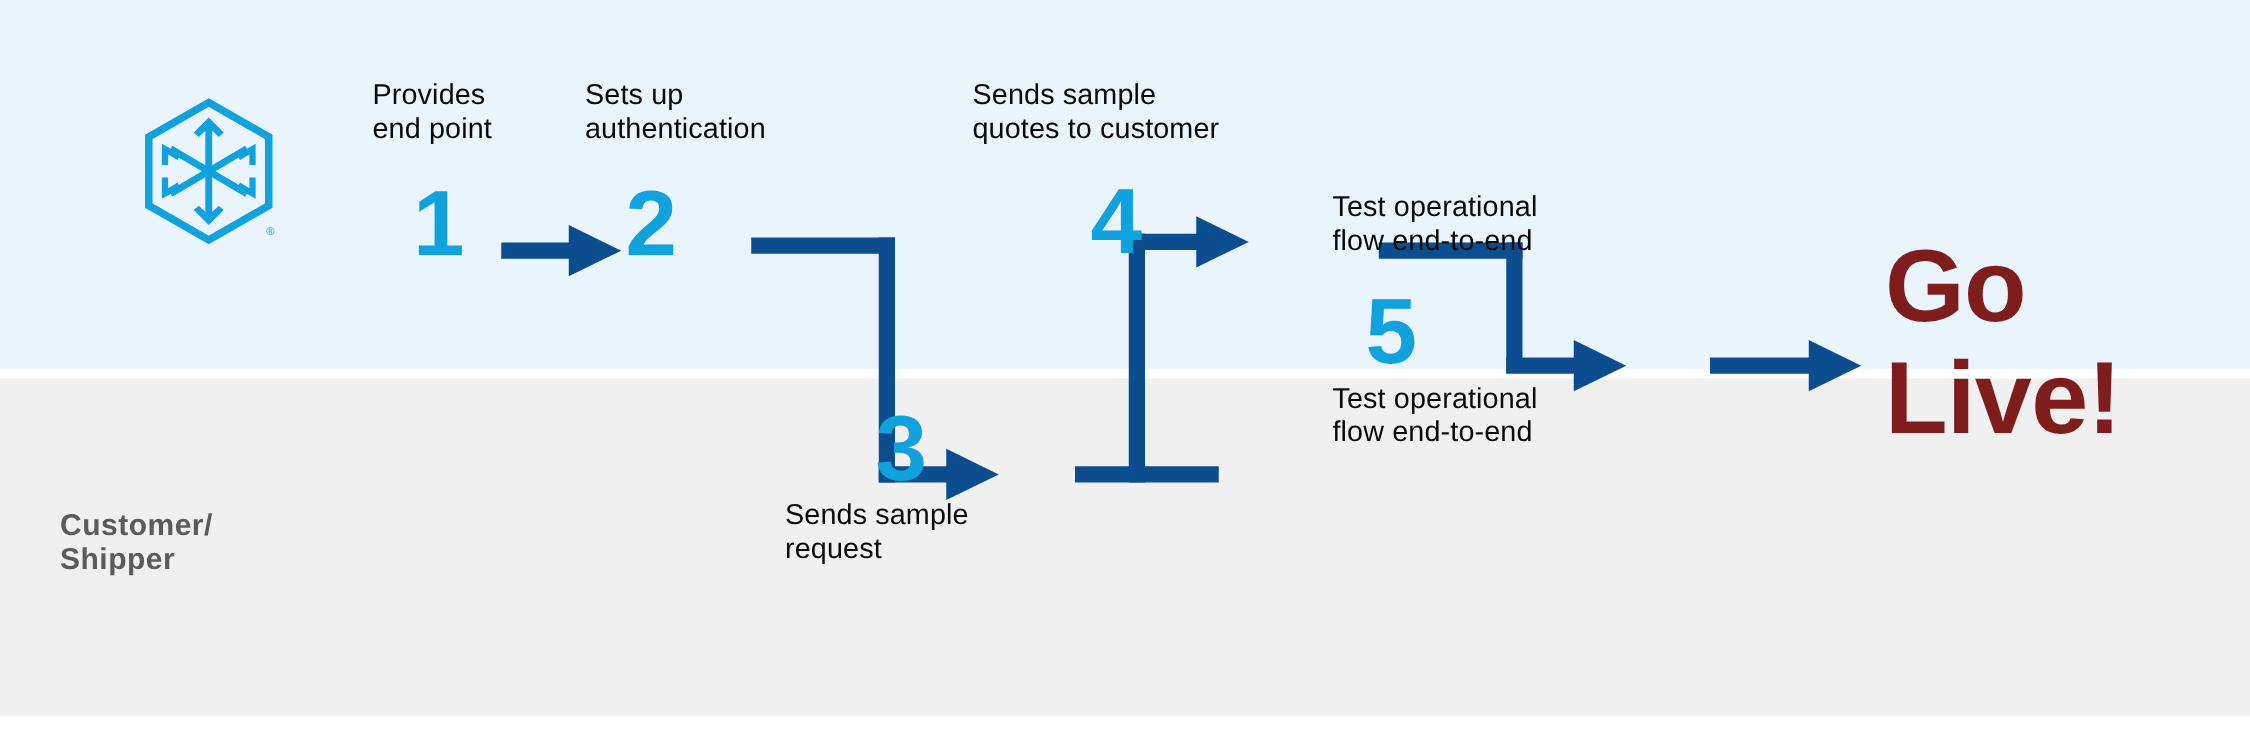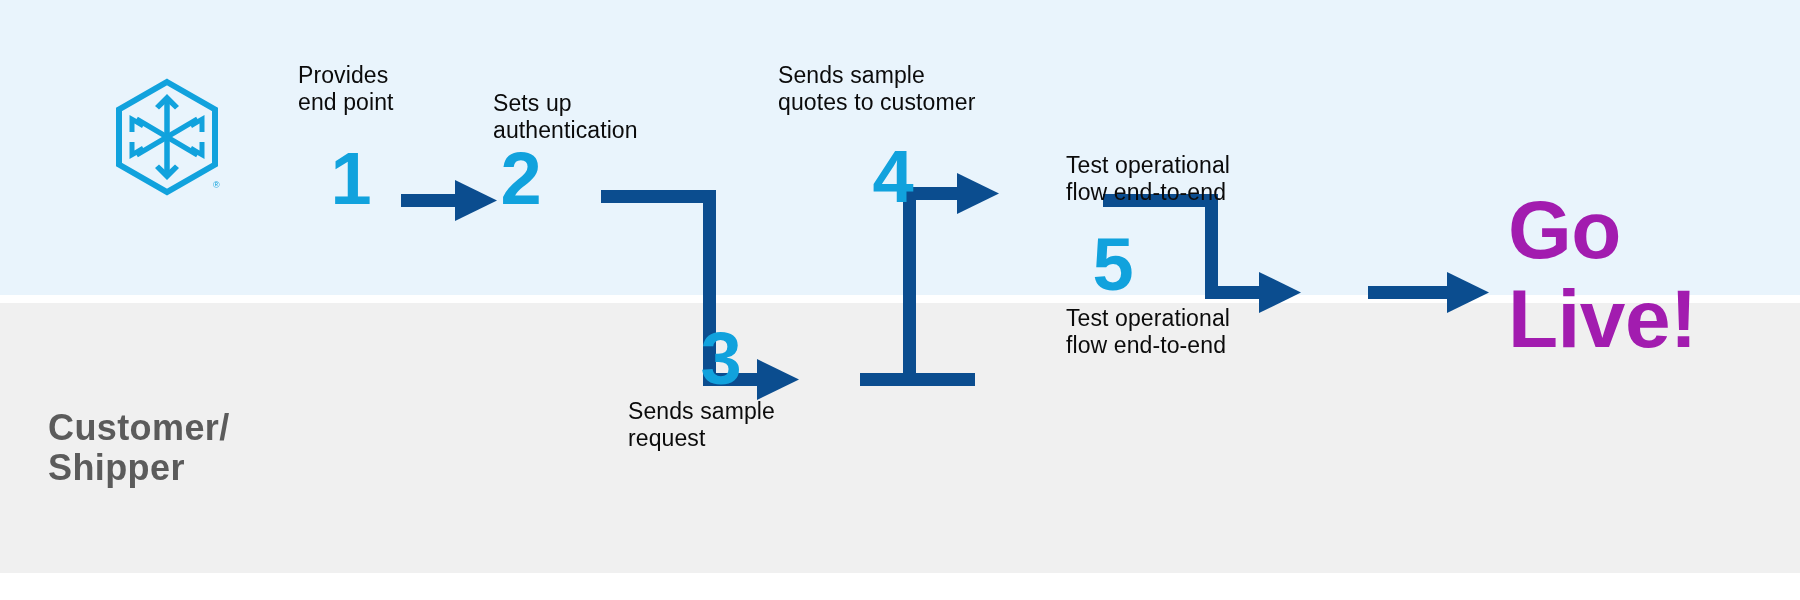--- a/index.html
+++ b/index.html
@@ -63,21 +63,21 @@
     color: #1b1f23;
     font-family: "Liberation Sans", sans-serif;
   }
 
   
   #lane-label {
     position: absolute;
     left: 48px;
     top: 408px;
     width: 300px;
-    font-size: 36px;
+    font-size: 24px;
     font-weight: bold;
     line-height: 1.12;
     color: #5b5b5b;
     letter-spacing: 0.4px;
     white-space: pre-line;
   }
 
   
   .step-num {
     position: absolute;
@@ -101,21 +101,21 @@
   }
 
   
   #go-live {
     position: absolute;
     left: 1508px;
     top: 186px;
     font-size: 82px;
     font-weight: bold;
     line-height: 1.08;
-    color: #a21caf;
+    color: #7f1d1d;
     white-space: pre-line;
     letter-spacing: -0.5px;
   }
 </style>
 </head>
 <body>
 
 <div id="canvas">
 
   <div class="band" id="band-top"></div>
@@ -184,21 +184,21 @@
       </svg>
     </div>
 
     <div id="lane-label">Customer/
 Shipper</div>
 
     <div class="caption" style="left:298px; top:62px; width:190px;">Provides
 end point</div>
     <div class="step-num" style="left:318px; top:142px;">1</div>
 
-    <div class="caption" style="left:493px; top:62px; width:220px;margin-top:28px;">Sets up
+    <div class="caption" style="left:468px; top:62px; width:220px;">Sets up
 authentication</div>
     <div class="step-num" style="left:488px; top:142px;">2</div>
 
     <div class="step-num" style="left:688px; top:322px;">3</div>
     <div class="caption" style="left:628px; top:398px; width:220px;">Sends sample
 request</div>
 
     <div class="caption" style="left:778px; top:62px; width:270px;">Sends sample
 quotes to customer</div>
     <div class="step-num" style="left:860px; top:140px;">4</div>

